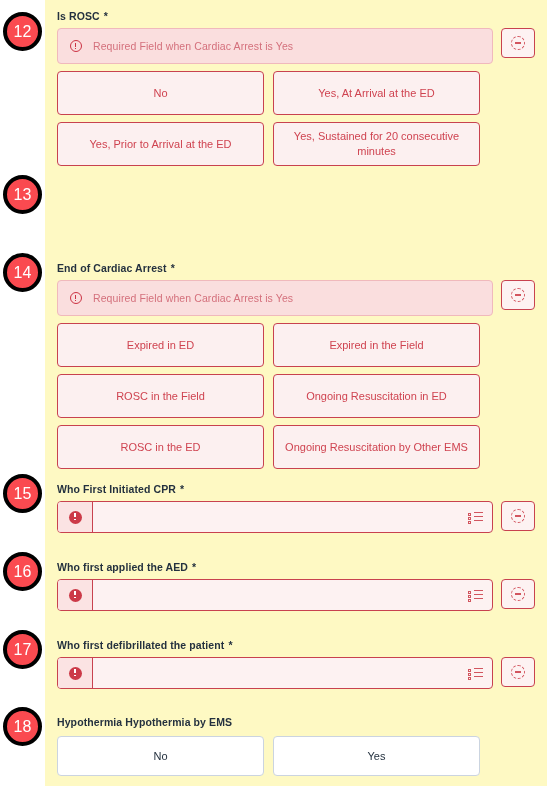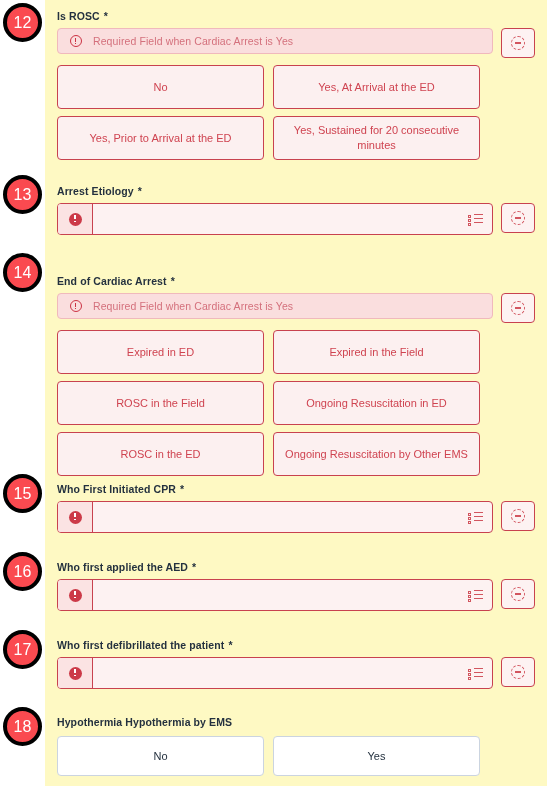--- a/index.html
+++ b/index.html
@@ -53,21 +53,21 @@
   .alert-row {
     display: flex;
     align-items: stretch;
     gap: 8px;
   }
   .alert-banner {
     flex: 1 1 auto;
     background: #fadede;
     border: 1px solid #f0b9bc;
     border-radius: 4px;
-    height: 26px;
+    height: 36px;
     display: flex;
     align-items: center;
     padding-left: 12px;
     box-sizing: border-box;
   }
   .alert-icon {
     width: 12px;
     height: 12px;
     flex: 0 0 12px;
     border: 1.1px solid #cc3344;
@@ -293,23 +293,47 @@
         </div>
       </div>
       <div class="opt-grid">
         <div class="opt-btn">No</div>
         <div class="opt-btn">Yes, At Arrival at the ED</div>
         <div class="opt-btn">Yes, Prior to Arrival at the ED</div>
         <div class="opt-btn">Yes, Sustained for 20 consecutive minutes</div>
       </div>
     </div>
 
-    <div class="field-group" style="top:185px;">
-      <div class="field-label">
-        <span>Arrest Etiology</span><span class="req">*</span>
+
+    <div class="field-group" style="top:262px;">
+      <div class="field-label">
+        <span>End of Cardiac Arrest</span><span class="req">*</span>
+      </div>
+      <div class="alert-row">
+        <div class="alert-banner">
+          <span class="alert-icon"></span>
+          <span class="alert-text">Required Field when Cardiac Arrest is Yes</span>
+        </div>
+        <div class="minus-btn">
+          <span class="minus-circle"></span>
+        </div>
+      </div>
+      <div class="opt-grid">
+        <div class="opt-btn">Expired in ED</div>
+        <div class="opt-btn">Expired in the Field</div>
+        <div class="opt-btn">ROSC in the Field</div>
+        <div class="opt-btn">Ongoing Resuscitation in ED</div>
+        <div class="opt-btn">ROSC in the ED</div>
+        <div class="opt-btn">Ongoing Resuscitation by Other EMS</div>
+      </div>
+    </div>
+
+    <div class="field-group" style="top:483px;">
+      <div class="field-label">
+        <span>Who First Initiated CPR</span><span class="req">*</span>
       </div>
       <div class="picker-row">
         <div class="picker">
           <div class="picker-err">
             <span class="err-dot"></span>
           </div>
           <div class="picker-body">
             <span class="picker-value"></span>
             <span class="list-icon">
               <i class="l0"></i>
@@ -320,46 +344,23 @@
                 <b class="r2"></b>
             </span>
           </div>
         </div>
         <div class="minus-btn">
           <span class="minus-circle"></span>
         </div>
       </div>
     </div>
 
-    <div class="field-group" style="top:262px;margin-top:13px;">
-      <div class="field-label">
-        <span>End of Cardiac Arrest</span><span class="req">*</span>
-      </div>
-      <div class="alert-row">
-        <div class="alert-banner">
-          <span class="alert-icon"></span>
-          <span class="alert-text">Required Field when Cardiac Arrest is Yes</span>
-        </div>
-        <div class="minus-btn">
-          <span class="minus-circle"></span>
-        </div>
-      </div>
-      <div class="opt-grid">
-        <div class="opt-btn">Expired in ED</div>
-        <div class="opt-btn">Expired in the Field</div>
-        <div class="opt-btn">ROSC in the Field</div>
-        <div class="opt-btn">Ongoing Resuscitation in ED</div>
-        <div class="opt-btn">ROSC in the ED</div>
-        <div class="opt-btn">Ongoing Resuscitation by Other EMS</div>
-      </div>
-    </div>
-
-    <div class="field-group" style="top:483px;">
-      <div class="field-label">
-        <span>Who First Initiated CPR</span><span class="req">*</span>
+    <div class="field-group" style="top:561px;">
+      <div class="field-label">
+        <span>Who first applied the AED</span><span class="req">*</span>
       </div>
       <div class="picker-row">
         <div class="picker">
           <div class="picker-err">
             <span class="err-dot"></span>
           </div>
           <div class="picker-body">
             <span class="picker-value"></span>
             <span class="list-icon">
               <i class="l0"></i>
@@ -370,23 +371,23 @@
                 <b class="r2"></b>
             </span>
           </div>
         </div>
         <div class="minus-btn">
           <span class="minus-circle"></span>
         </div>
       </div>
     </div>
 
-    <div class="field-group" style="top:561px;">
-      <div class="field-label">
-        <span>Who first applied the AED</span><span class="req">*</span>
+    <div class="field-group" style="top:639px;">
+      <div class="field-label">
+        <span>Who first defibrillated the patient</span><span class="req">*</span>
       </div>
       <div class="picker-row">
         <div class="picker">
           <div class="picker-err">
             <span class="err-dot"></span>
           </div>
           <div class="picker-body">
             <span class="picker-value"></span>
             <span class="list-icon">
               <i class="l0"></i>
@@ -397,60 +398,33 @@
                 <b class="r2"></b>
             </span>
           </div>
         </div>
         <div class="minus-btn">
           <span class="minus-circle"></span>
         </div>
       </div>
     </div>
 
-    <div class="field-group" style="top:639px;">
-      <div class="field-label">
-        <span>Who first defibrillated the patient</span><span class="req">*</span>
-      </div>
-      <div class="picker-row">
-        <div class="picker">
-          <div class="picker-err">
-            <span class="err-dot"></span>
-          </div>
-          <div class="picker-body">
-            <span class="picker-value"></span>
-            <span class="list-icon">
-              <i class="l0"></i>
-                <b class="r0"></b>
-              <i class="l1"></i>
-                <b class="r1"></b>
-              <i class="l2"></i>
-                <b class="r2"></b>
-            </span>
-          </div>
-        </div>
-        <div class="minus-btn">
-          <span class="minus-circle"></span>
-        </div>
-      </div>
-    </div>
-
     <div class="field-group" style="top:716px;">
       <div class="field-label">
         <span>Hypothermia Hypothermia by EMS</span><span class="req"></span>
       </div>
       <div class="opt-grid">
         <div class="opt-btn plain">No</div>
         <div class="opt-btn plain">Yes</div>
       </div>
     </div>
 
   </div>
 
-  <div class="badge" style="top:3px;">12</div>
+  <div class="badge" style="top:12px;">12</div>
   <div class="badge" style="top:175px;">13</div>
   <div class="badge" style="top:253px;">14</div>
   <div class="badge" style="top:474px;">15</div>
   <div class="badge" style="top:552px;">16</div>
   <div class="badge" style="top:630px;">17</div>
   <div class="badge" style="top:707px;">18</div>
 
 </div>
 
 </body></html>

